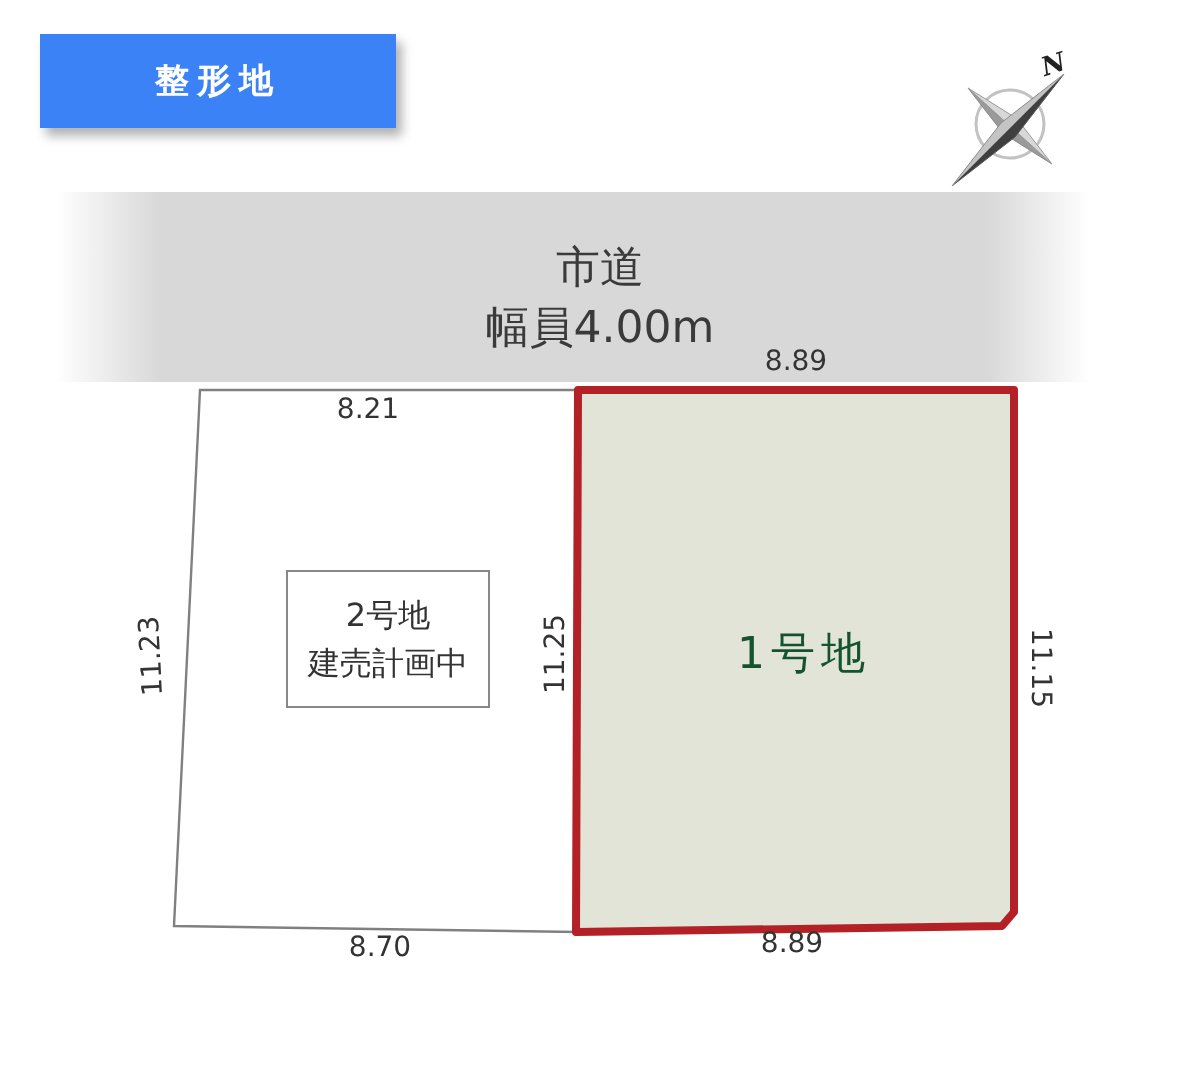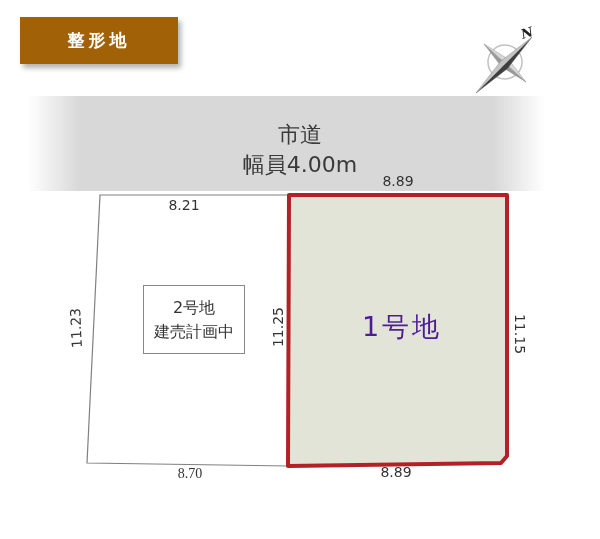--- a/index.html
+++ b/index.html
@@ -2,22 +2,22 @@
 <html><head>
 <meta charset="utf-8">
 <style>
   html,body{margin:0;padding:0;background:#fff;}
   #stage{
     position:relative;width:600px;height:539px;background:#ffffff;overflow:hidden;
     font-family:"DejaVu Sans",sans-serif;color:#333;
   }
   
   .badge{
-    position:absolute;left:20px;top:17px;width:158px;height:47px;
-    background:#a16207;display:flex;align-items:center;justify-content:center;
+    position:absolute;left:20px;top:17px;width:178px;height:47px;
+    background:#3b82f6;display:flex;align-items:center;justify-content:center;
     box-shadow:3px 4px 5px rgba(0,0,0,0.3);
   }
   .badge span{color:#fff;font-size:17px;font-weight:bold;letter-spacing:4px;}
   
   .road{
     position:absolute;left:28px;top:96px;width:517px;height:95px;
     background:linear-gradient(90deg,rgba(216,216,216,0) 0%,#d8d8d8 10%,#d8d8d8 90%,rgba(216,216,216,0) 100%);
   }
   .road-label{
     position:absolute;left:300px;top:120px;transform:translateX(-50%);
@@ -37,21 +37,21 @@
   
   .plot2-box{
     position:absolute;left:143px;top:285px;width:100px;height:67px;
     background:#fff;border:1px solid #888;
     display:flex;flex-direction:column;align-items:center;justify-content:center;
     font-size:16px;line-height:1.5;color:#333;white-space:nowrap;
   }
   
   .plot1-label{
     position:absolute;left:402px;top:327px;transform:translate(-50%,-50%);
-    font-size:27px;font-weight:500;letter-spacing:3px;color:#4c1d95;white-space:nowrap;
+    font-size:22px;font-weight:500;letter-spacing:3px;color:#14532d;white-space:nowrap;
   }
   
   .compass{position:absolute;left:462px;top:16px;}
   .compass-n{
     position:absolute;left:527px;top:33px;transform:translate(-50%,-50%) rotate(-18deg);
     font-family:"DejaVu Serif",serif;font-style:italic;font-weight:bold;
     font-size:13px;color:#222;
   }
   
   .footnote{position:absolute;left:20px;top:505px;font-size:12.5px;color:#3d3d3d;white-space:nowrap;}
@@ -85,21 +85,21 @@
   <svg class="plot-svg" width="600" height="539" viewBox="0 0 600 539">
     <polygon points="100,195 289,195 289,466 87,463" fill="#ffffff" stroke="#808080" stroke-width="1.2"></polygon>
     <polygon points="289,195 507,195 507,456 501,463 288,466" fill="#e2e4d8" stroke="#b32025" stroke-width="4" stroke-linejoin="round"></polygon>
   </svg>
 
   <div class="dim" style="left:184px;top:181px;margin-top:24px;">8.21</div>
   <div class="dim" style="left:398px;top:181px;">8.89</div>
   <div class="dim rot-ccw-tilt" style="left:76px;top:328px;">11.23</div>
   <div class="dim rot-ccw" style="left:278px;top:327px;">11.25</div>
   <div class="dim rot-cw" style="left:520px;top:334px;">11.15</div>
-  <div class="dim" style="left:190px;top:474px;font-family:Liberation Serif, serif;">8.70</div>
+  <div class="dim" style="left:190px;top:474px;">8.70</div>
   <div class="dim" style="left:396px;top:472px;">8.89</div>
 
   <div class="plot2-box">
     <span>2号地</span>
     <span>建売計画中</span>
   </div>
 
   <div class="plot1-label">1号地</div>
 
 

